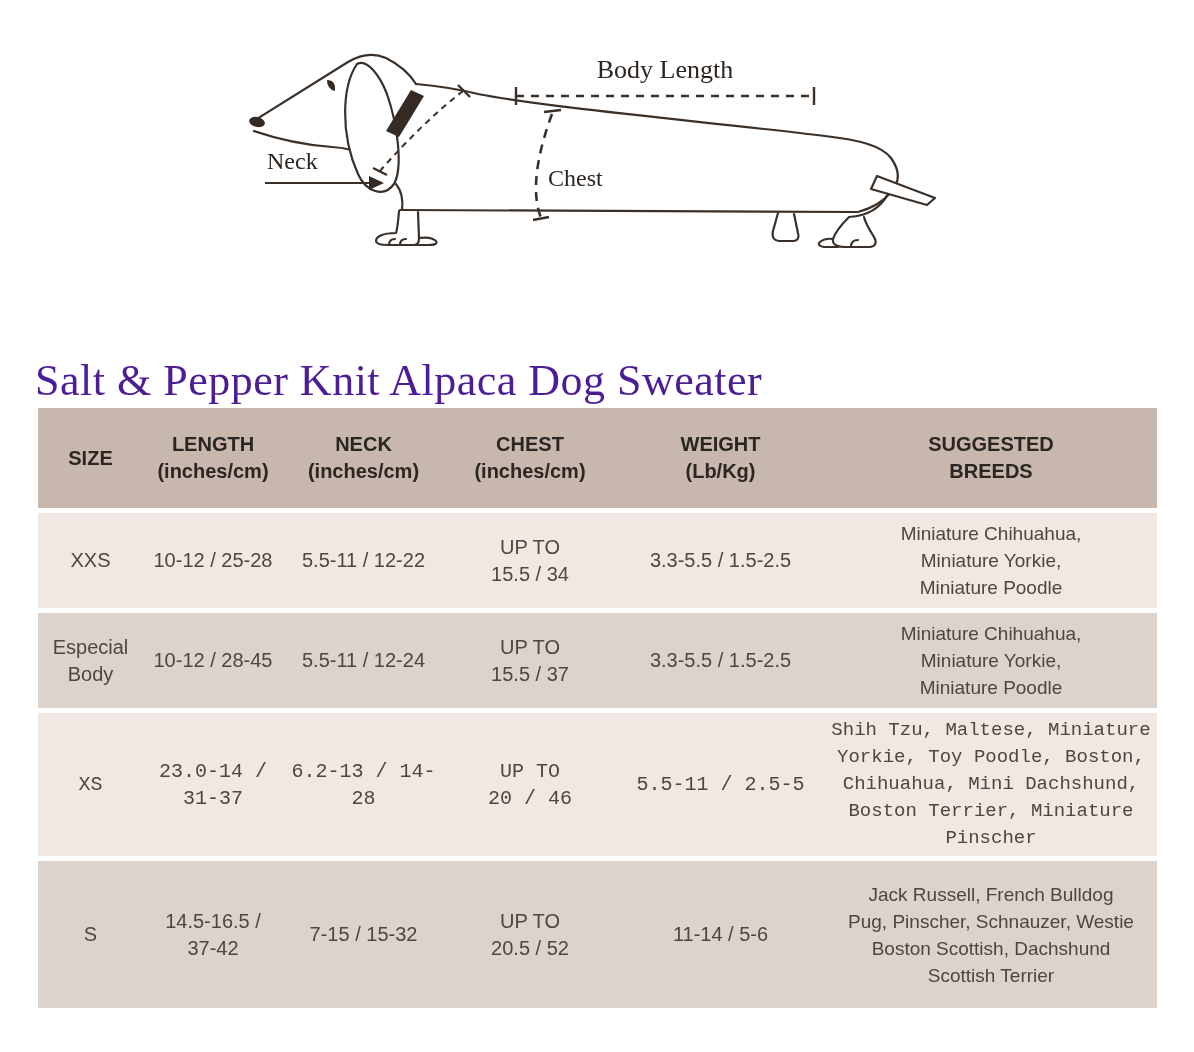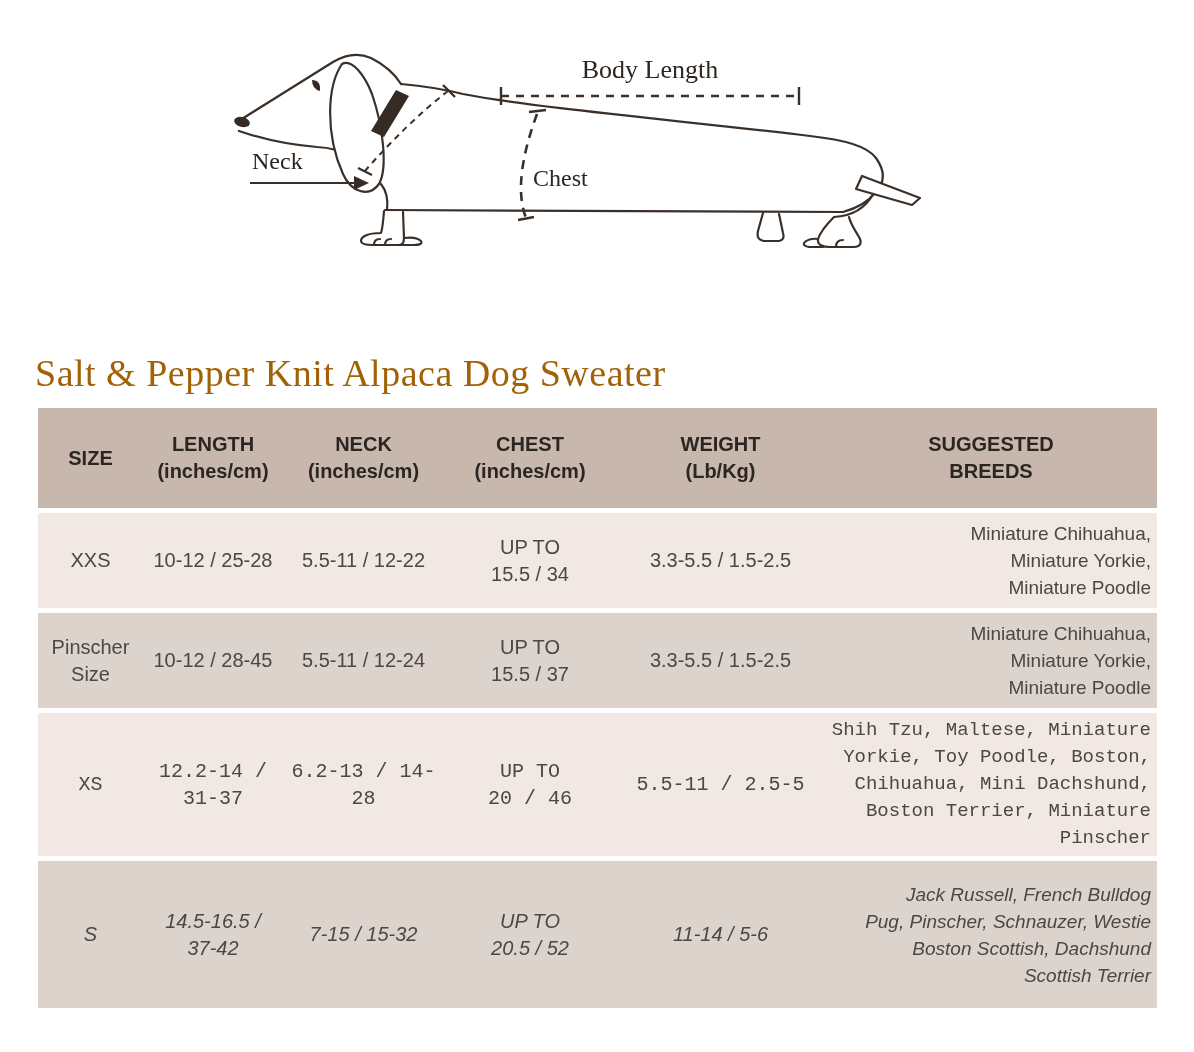--- a/index.html
+++ b/index.html
@@ -1,55 +1,55 @@
 <!DOCTYPE html>
 <html><head>
 <meta charset="utf-8">
 <style>
   html,body{margin:0;padding:0;}
   body{
     width:1194px;height:1052px;background:#ffffff;position:relative;
     font-family:"Liberation Sans",sans-serif;overflow:hidden;
   }
   
-  .dog-diagram{position:absolute;left:215px;top:34px;}
+  .dog-diagram{position:absolute;left:230px;top:34px;}
   .sketch{stroke:#3b3028;stroke-width:2.2;fill:none;stroke-linecap:round;stroke-linejoin:round;}
   .sketch-fill{fill:#352b24;stroke:none;}
   .sketch-white{fill:#ffffff;stroke:#3b3028;stroke-width:2.2;stroke-linejoin:round;}
   .dash{stroke:#3b3028;stroke-width:2.4;fill:none;stroke-dasharray:8 7;}
   .tick{stroke:#3b3028;stroke-width:2.4;fill:none;}
   .diagram-label{font-family:"Liberation Serif",serif;fill:#2d2620;}
   
   .page-title{
     position:absolute;left:35px;top:326px;
-    font-family:"Liberation Serif",serif;font-size:38px;font-weight:400;
-    color:#a16207;letter-spacing:.5px;white-space:nowrap;
+    font-family:"Liberation Serif",serif;font-size:44px;font-weight:400;
+    color:#4c1d95;letter-spacing:.5px;white-space:nowrap;
   }
   
   .chart-wrap{position:absolute;left:38px;top:403px;width:1022px;}
   table.size-chart{
     width:1119px;border-collapse:separate;border-spacing:0 5px;
     table-layout:fixed;text-align:center;
   }
   table.size-chart th{
     background:#c8b7ad;color:#2b2622;font-weight:bold;
     font-size:20px;line-height:27px;height:100px;vertical-align:middle;
     padding:0 4px;
   }
   table.size-chart td{
     font-size:20px;line-height:27px;color:#4d4641;
     vertical-align:middle;padding:4px 6px;box-sizing:border-box;
   }
-  table.size-chart td:nth-child(6){font-size:19px;text-align:right;}
+  table.size-chart td:nth-child(6){font-size:19px;}
   tbody tr:nth-child(odd) td{background:#f1e8e4;}
   tbody tr:nth-child(even) td{background:#ddd3cd;}
   tbody tr:nth-child(1) td{height:95px;}
   tbody tr:nth-child(2) td{height:95px;}
   tbody tr:nth-child(3) td{height:131px;font-family:Liberation Mono, monospace;}
-  tbody tr:nth-child(4) td{height:147px;font-style:italic;}
+  tbody tr:nth-child(4) td{height:147px;}
 </style>
 </head>
 <body>
 
 <div class="dog-diagram">
   <svg width="724" height="240" viewBox="0 0 724 240">
 
     <g>
 
       <path class="sketch" d="M22,88 L118,28 Q138,16 156,24 Q176,34 186,50"></path>
@@ -166,21 +166,21 @@
             <div>3.3-5.5 / 1.5-2.5</div>
           </td>
           <td>
             <div>Miniature Chihuahua,</div>
             <div>Miniature Yorkie,</div>
             <div>Miniature Poodle</div>
           </td>
         </tr>
         <tr>
           <td>
-            <div>Pinscher Size</div>
+            <div>Especial Body</div>
           </td>
           <td>
             <div>10-12 / 28-45</div>
           </td>
           <td>
             <div>5.5-11 / 12-24</div>
           </td>
           <td>
             <div>UP TO</div>
             <div>15.5 / 37</div>
@@ -192,21 +192,21 @@
             <div>Miniature Chihuahua,</div>
             <div>Miniature Yorkie,</div>
             <div>Miniature Poodle</div>
           </td>
         </tr>
         <tr>
           <td>
             <div>XS</div>
           </td>
           <td>
-            <div>12.2-14 / 31-37</div>
+            <div>23.0-14 / 31-37</div>
           </td>
           <td>
             <div>6.2-13 / 14-28</div>
           </td>
           <td>
             <div>UP TO</div>
             <div>20 / 46</div>
           </td>
           <td>
             <div>5.5-11 / 2.5-5</div>

